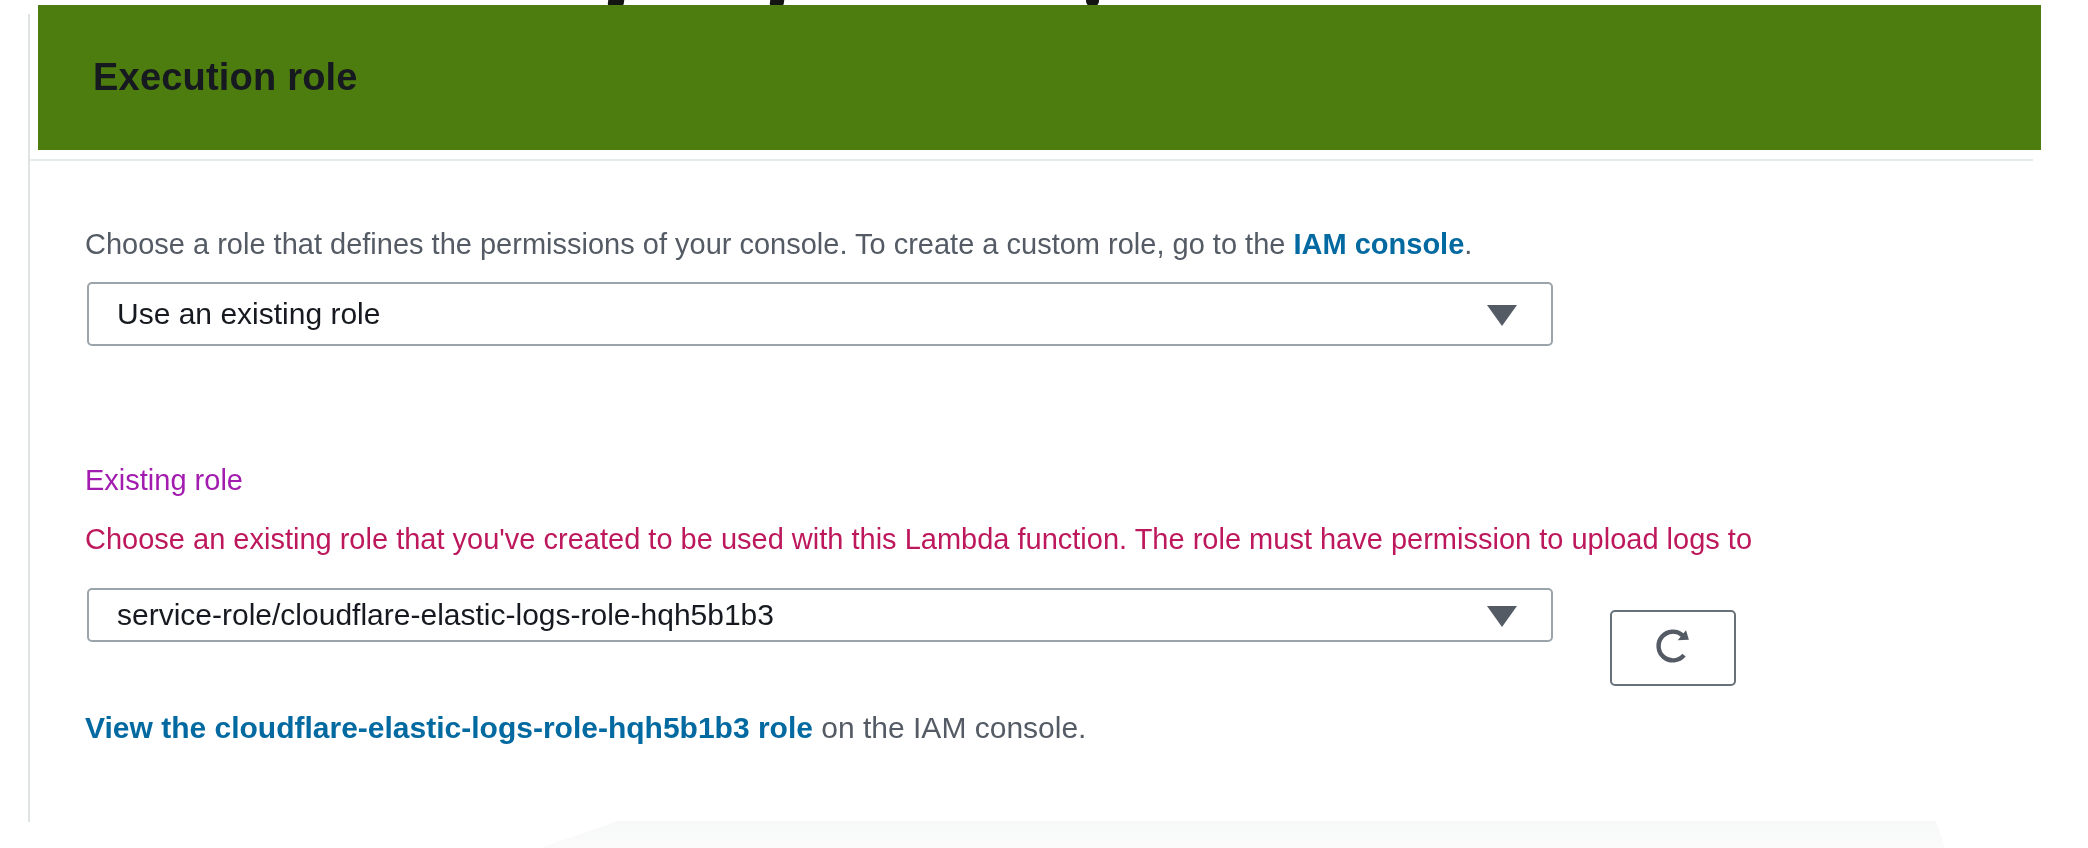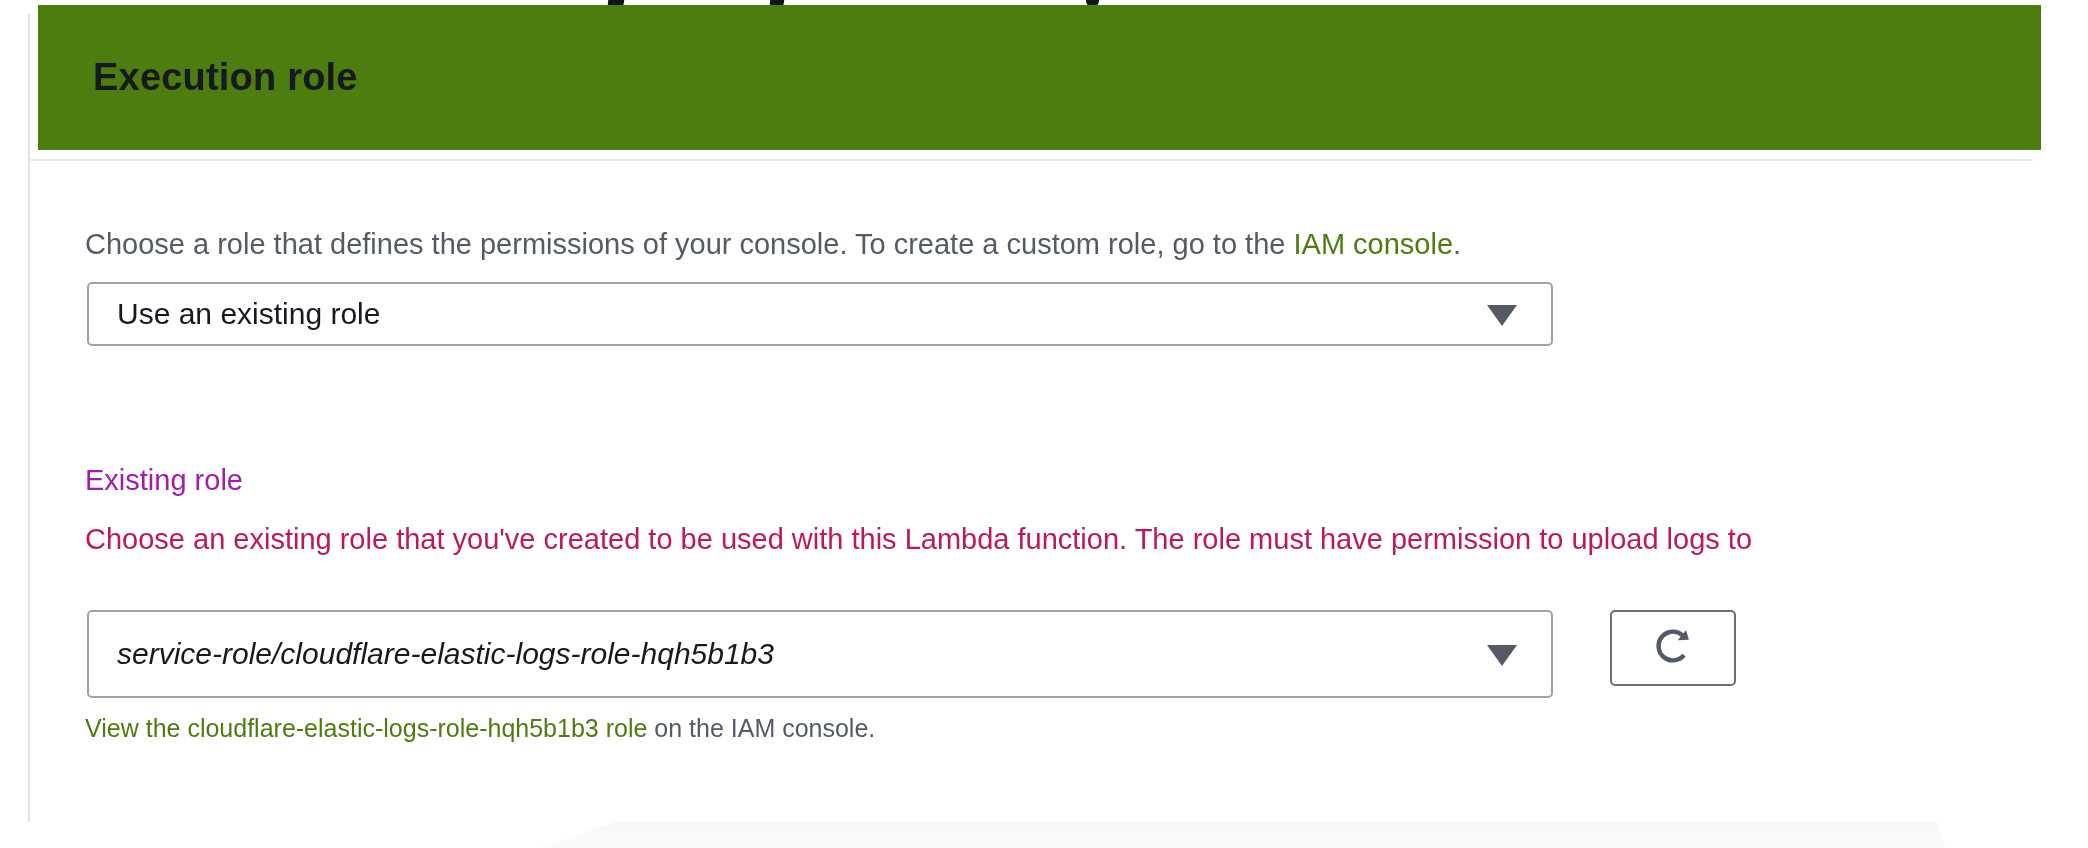--- a/index.html
+++ b/index.html
@@ -12,34 +12,34 @@
   .frag2 { left: 770px; width: 14px; height: 10px; transform: skewX(-8deg); }
   .frag3 { left: 1086px; width: 13px; height: 10px; border-radius: 0 0 6px 6px; }
 
   .panel-border-left { position: absolute; left: 28px; top: 14px; width: 2px; height: 808px; background: #dfe3e3; }
 
   .panel-header { position: absolute; left: 30px; top: 5px; width: 2003px; height: 145px; background: #4d7c0f; display: flex; align-items: center; margin-left: 8px; }
   .panel-title { margin-left: 55px; font-size: 38px; font-weight: bold; color: #16191f; letter-spacing: 0.2px; }
   .panel-divider { position: absolute; left: 30px; top: 159px; width: 2003px; height: 2px; background: #e5eaea; }
 
   .intro-line { position: absolute; left: 85px; top: 226px; font-size: 29px; line-height: 36px; color: #545b64; white-space: nowrap; }
-  a.inline-link { color: #4d7c0f; font-weight: normal; text-decoration: none; cursor: pointer; text-align: center; }
+  a.inline-link { color: #0369a1; font-weight: bold; text-decoration: none; cursor: pointer; text-align: center; }
 
   .select-box { position: absolute; left: 87px; width: 1466px; background: #ffffff; border: 2px solid #9aa5ab; border-radius: 5px; display: flex; align-items: center; cursor: pointer; }
   .select-1 { top: 282px; height: 64px; }
-  .select-2 { top: 610px; height: 88px; font-style: italic; }
+  .select-2 { top: 588px; height: 54px; }
   .select-value { margin-left: 28px; font-size: 30px; color: #16191f; white-space: nowrap; }
   .caret { position: absolute; right: 34px; top: 50%; margin-top: -9px; width: 0; height: 0; border-left: 15px solid transparent; border-right: 15px solid transparent; border-top: 21px solid #545b64; }
 
   .field-label { position: absolute; left: 85px; top: 462px; font-size: 29px; line-height: 36px; color: #a21caf; white-space: nowrap; }
   .field-desc { position: absolute; left: 85px; top: 517px; font-size: 29px; line-height: 45px; color: #be185d; white-space: nowrap; }
 
   .refresh-btn { position: absolute; left: 1610px; top: 610px; width: 126px; height: 76px; background: #ffffff; border: 2px solid #687078; border-radius: 5px; display: flex; align-items: center; justify-content: center; cursor: pointer; }
 
-  .view-role-line { position: absolute; left: 85px; top: 710px; font-size: 25px; line-height: 36px; color: #545b64; white-space: nowrap; }
+  .view-role-line { position: absolute; left: 85px; top: 710px; font-size: 30px; line-height: 36px; color: #545b64; white-space: nowrap; }
 
   .footer-shadow { position: absolute; left: 540px; top: 821px; width: 1405px; height: 27px; background: linear-gradient(to bottom, #f7f8f8, #fbfbfb); clip-path: polygon(78px 0, 1396px 0, 1405px 100%, 0 100%); }
 </style>
 </head>
 <body>
 
 <div class="frag frag1"></div>
 <div class="frag frag2"></div>
 <div class="frag frag3"></div>
 

